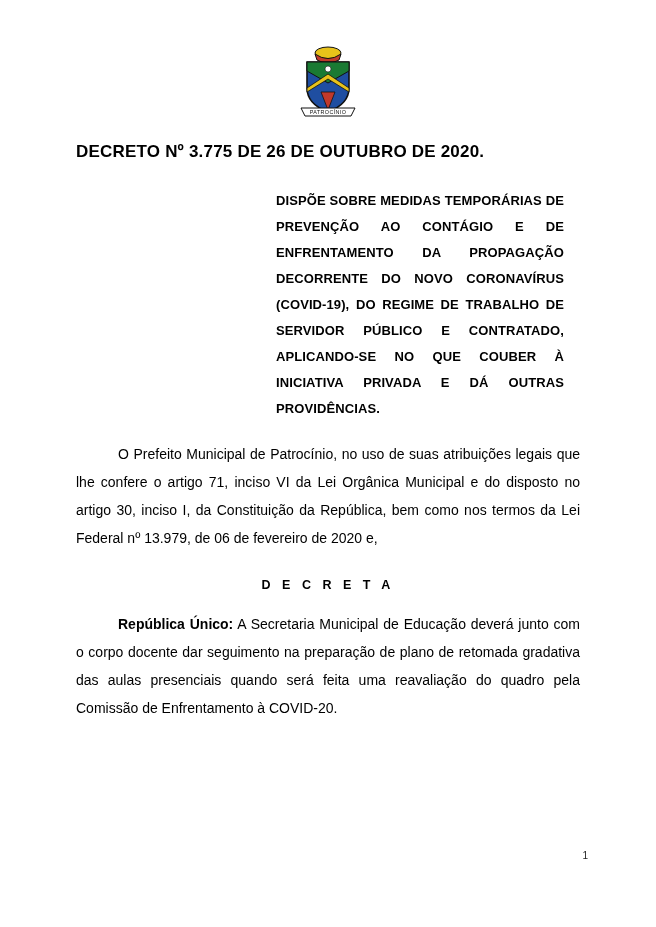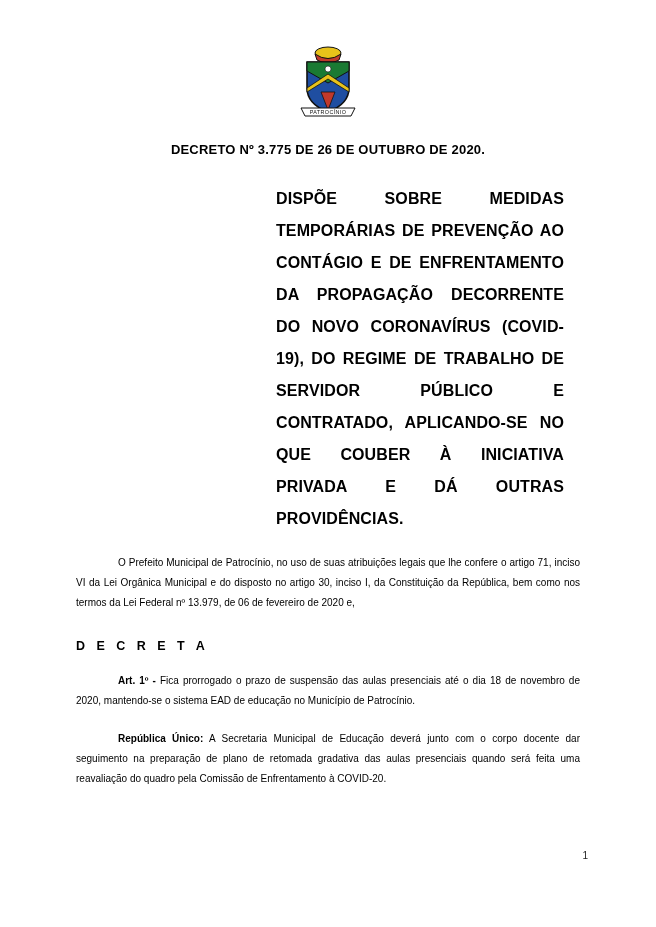--- a/index.html
+++ b/index.html
@@ -30,47 +30,47 @@
     padding-bottom: 10px;
   }
   .crest {
     width: 62px;
     height: 74px;
     position: relative;
   }
   .crest svg { display: block; }
 
   .doc-title {
-    text-align: center;
-    font-size: 13px;
+    font-size: 17px;
     font-weight: bold;
     letter-spacing: 0.2px;
     margin-top: 14px;
     margin-bottom: 26px;
   }
   .ementa {
     margin-left: 200px;
     margin-right: 16px;
-    font-size: 16px;
+    font-size: 13px;
     font-weight: bold;
     text-align: justify;
     text-align-last: left;
     line-height: 2.0;
     letter-spacing: 0.1px;
   }
   .para {
-    font-size: 10px;
+    font-size: 14px;
     line-height: 2.0;
     text-align: justify;
     margin-top: 18px;
   }
   .para.first-indent {
     text-indent: 42px;
   }
   .decreta {
+    text-align: center;
     font-size: 12.5px;
     font-weight: bold;
     letter-spacing: 4px;
     margin-top: 26px;
     margin-bottom: 8px;
   }
   .art-label {
     font-weight: bold;
   }
   .page-number {
@@ -110,23 +110,20 @@
   </div>
 
   <div class="doc-title">DECRETO Nº 3.775 DE 26 DE OUTUBRO DE 2020.</div>
 
   <div class="ementa">DISPÕE SOBRE MEDIDAS TEMPORÁRIAS DE PREVENÇÃO AO CONTÁGIO E DE ENFRENTAMENTO DA PROPAGAÇÃO DECORRENTE DO NOVO CORONAVÍRUS (COVID-19), DO REGIME DE TRABALHO DE SERVIDOR PÚBLICO E CONTRATADO, APLICANDO-SE NO QUE COUBER À INICIATIVA PRIVADA E DÁ OUTRAS PROVIDÊNCIAS.</div>
 
   <div class="para first-indent">O Prefeito Municipal de Patrocínio, no uso de suas atribuições legais que lhe confere o artigo 71, inciso VI da Lei Orgânica Municipal e do disposto no artigo 30, inciso I, da Constituição da República, bem como nos termos da Lei Federal nº 13.979, de 06 de fevereiro de 2020 e,</div>
 
   <div class="decreta">D E C R E T A</div>
 
-  <div class="para first-indent">
-    <span class="art-label">Art. 1º -</span><span> Fica prorrogado o prazo de suspensão das aulas presenciais até o dia 18 de novembro de 2020, mantendo-se o sistema EAD de educação no Município de Patrocínio.</span>
-  </div>
 
   <div class="para first-indent">
     <span class="art-label">República Único:</span><span> A Secretaria Municipal de Educação deverá junto com o corpo docente dar seguimento na preparação de plano de retomada gradativa das aulas presenciais quando será feita uma reavaliação do quadro pela Comissão de Enfrentamento à COVID-20.</span>
   </div>
 
 
 
   <div class="page-number">1</div>
 
 </div>

